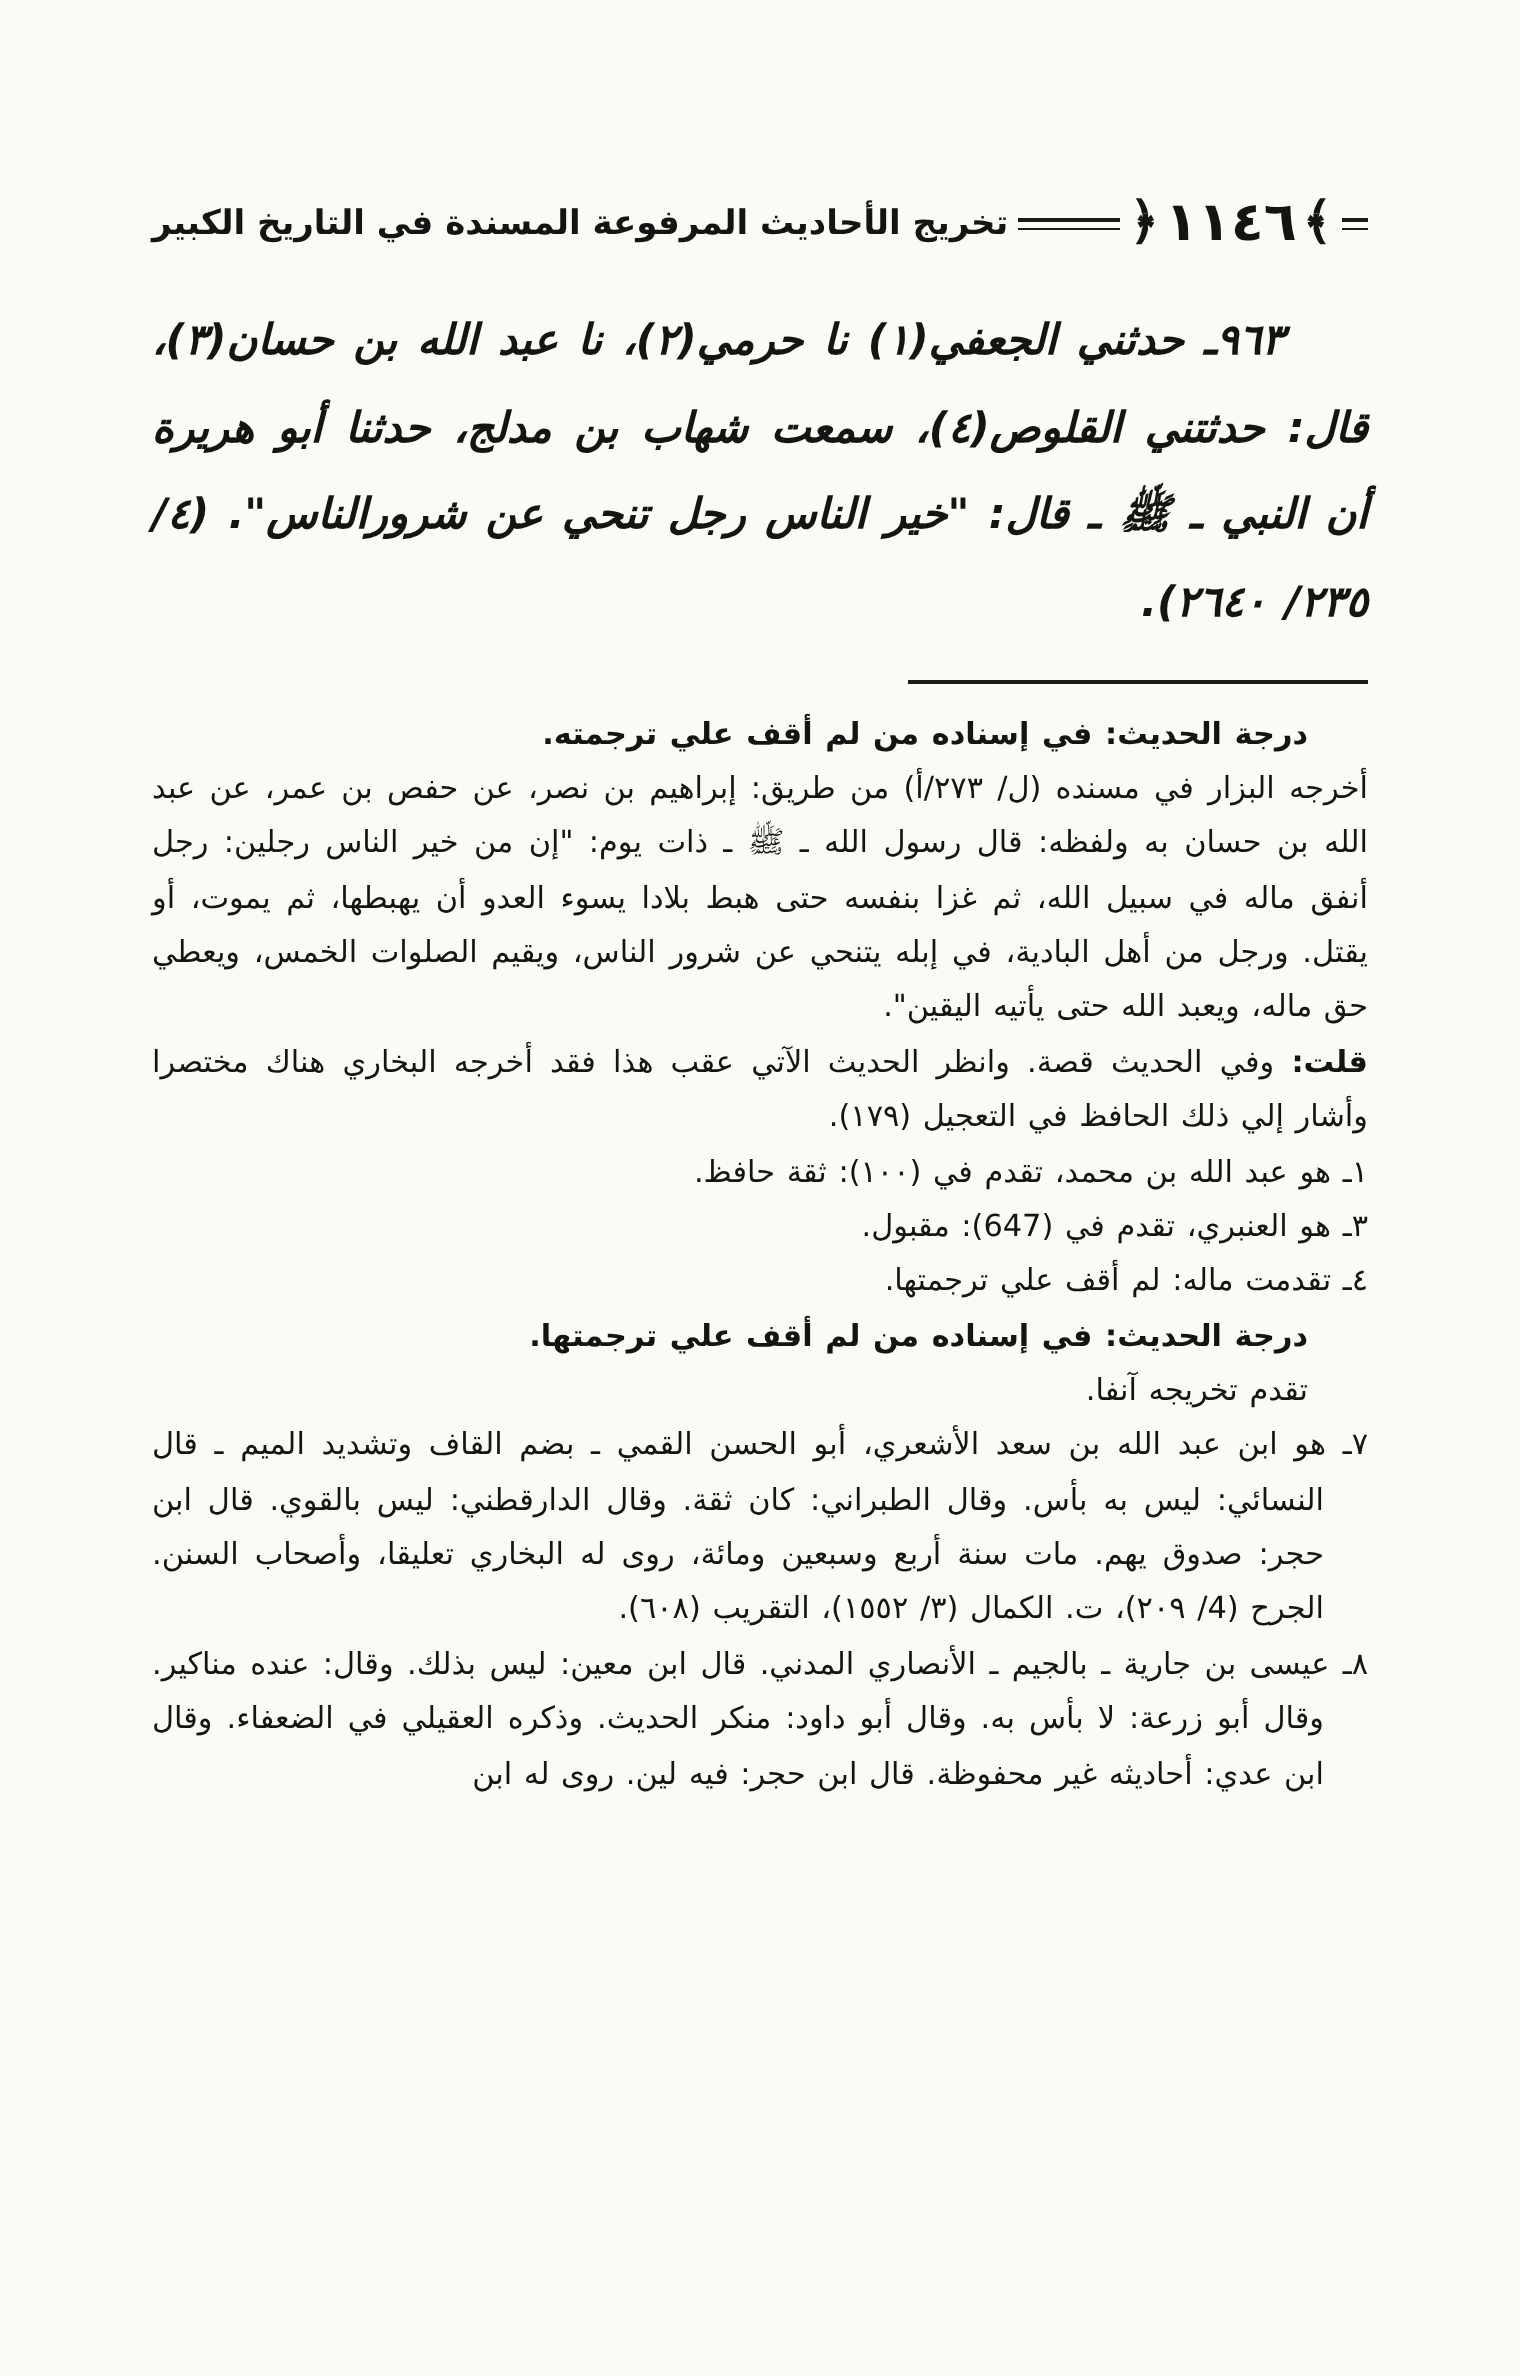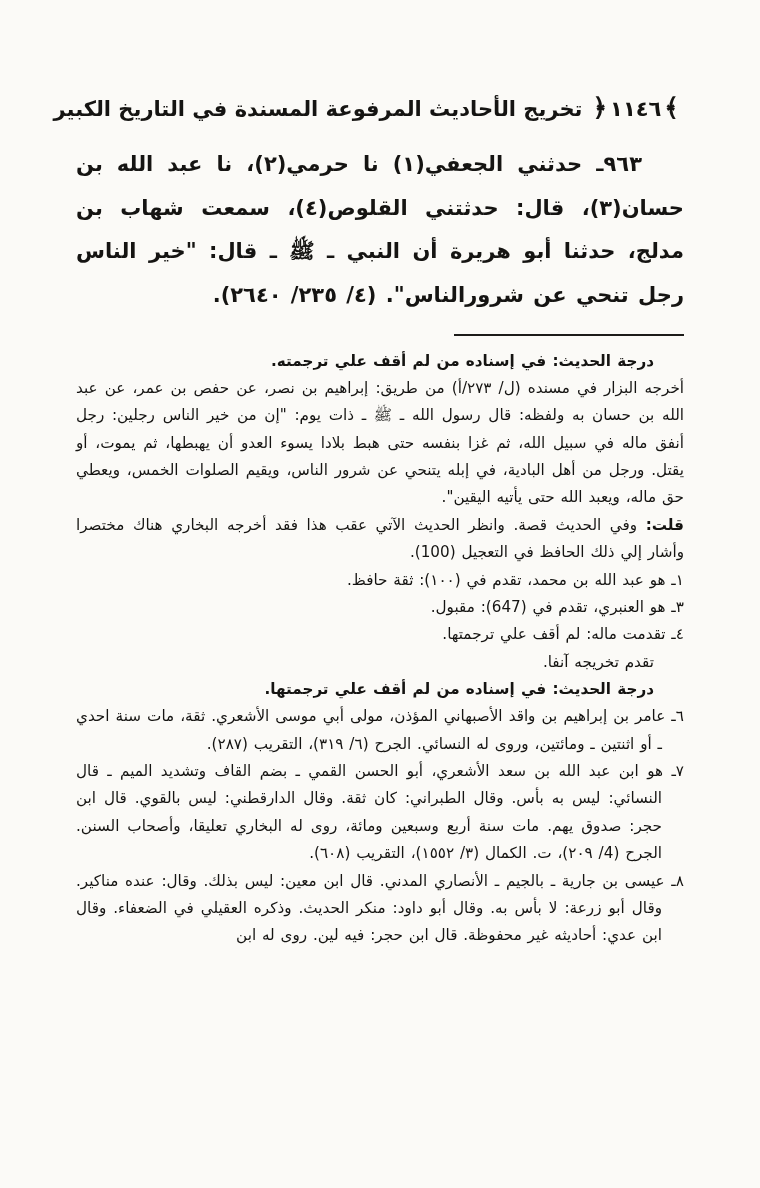--- a/index.html
+++ b/index.html
@@ -25,30 +25,30 @@
     border-top:2px solid #1c1b19;
     border-bottom:1px solid #1c1b19;
   }
   .rule.stub{ width:20px; }
   .rule.mid{ width:78px; }
   .cartouche{
     display:inline-flex; align-items:center;
     font-weight:bold; white-space:nowrap;
   }
   .ornate{ font-size:25px; line-height:1; transform:translateY(-1px); }
-  .pgnum{ font-size:21px; letter-spacing:3px; padding:0 3px; }
+  .pgnum{ font-size:27px; letter-spacing:3px; padding:0 3px; }
   .book-title{
     flex:1;
-    font-size:21px; font-weight:bold;
+    font-size:17px; font-weight:bold;
     text-align:right;
     white-space:nowrap;
     letter-spacing:0.5px;
   }
   
-  .hadith-block{ margin-top:6px; }
+  .hadith-block{ margin-top:6px;font-style:italic; }
   .hadith{
     font-size:21px; font-weight:bold;
     line-height:2.08;
     text-align:justify;
     text-indent:42px;
     word-spacing:2px;
   }
   
   .fn-sep{
     width:230px; height:0;
@@ -86,35 +86,34 @@
   </main>
 
   <div class="fn-sep"></div>
 
   <section class="footnotes">
 
     <p class="fn indent"><span class="lead">درجة الحديث: في إسناده من لم أقف علي ترجمته.</span><span></span></p>
 
     <p class="fn"><span class="lead"></span><span>أخرجه البزار في مسنده (ل/ ٢٧٣/أ) من طريق: إبراهيم بن نصر، عن حفص بن عمر، عن عبد الله بن حسان به ولفظه: قال رسول الله ـ ﷺ ـ ذات يوم: "إن من خير الناس رجلين: رجل أنفق ماله في سبيل الله، ثم غزا بنفسه حتى هبط بلادا يسوء العدو أن يهبطها، ثم يموت، أو يقتل. ورجل من أهل البادية، في إبله يتنحي عن شرور الناس، ويقيم الصلوات الخمس، ويعطي حق ماله، ويعبد الله حتى يأتيه اليقين".</span></p>
 
-    <p class="fn"><span class="lead">قلت:</span><span> وفي الحديث قصة. وانظر الحديث الآتي عقب هذا فقد أخرجه البخاري هناك مختصرا وأشار إلي ذلك الحافظ في التعجيل (100).</span></p>
+    <p class="fn"><span class="lead">قلت:</span><span> وفي الحديث قصة. وانظر الحديث الآتي عقب هذا فقد أخرجه البخاري هناك مختصرا وأشار إلي ذلك الحافظ في التعجيل (١٧٩).</span></p>
 
     <p class="fn hang"><span class="lead"></span><span>١ـ هو عبد الله بن محمد، تقدم في (١٠٠): ثقة حافظ.</span></p>
 
 
     <p class="fn hang"><span class="lead"></span><span>٣ـ هو العنبري، تقدم في (647): مقبول.</span></p>
 
     <p class="fn hang"><span class="lead"></span><span>٤ـ تقدمت ماله: لم أقف علي ترجمتها.</span></p>
 
+    <p class="fn indent"><span class="lead">درجة الحديث: في إسناده من لم أقف علي ترجمتها.</span><span></span></p>
+
     <p class="fn indent"><span class="lead"></span><span>تقدم تخريجه آنفا.</span></p>
 
-    <p class="fn indent"><span class="lead">درجة الحديث: في إسناده من لم أقف علي ترجمتها.</span><span></span></p>
 
-
-    <p class="fn hang"><span class="lead"></span><span>٦ـ عامر بن إبراهيم بن واقد الأصبهاني المؤذن، مولى أبي موسى الأشعري. ثقة، مات سنة احدي ـ أو اثنتين ـ ومائتين، وروى له النسائي. الجرح (٦/ ٣١٩)، التقريب (٢٨٧).</span></p>
 
     <p class="fn hang"><span class="lead"></span><span>٧ـ هو ابن عبد الله بن سعد الأشعري، أبو الحسن القمي ـ بضم القاف وتشديد الميم ـ قال النسائي: ليس به بأس. وقال الطبراني: كان ثقة. وقال الدارقطني: ليس بالقوي. قال ابن حجر: صدوق يهم. مات سنة أربع وسبعين ومائة، روى له البخاري تعليقا، وأصحاب السنن. الجرح (4/ ٢٠٩)، ت. الكمال (٣/ ١٥٥٢)، التقريب (٦٠٨).</span></p>
 
     <p class="fn hang"><span class="lead"></span><span>٨ـ عيسى بن جارية ـ بالجيم ـ الأنصاري المدني. قال ابن معين: ليس بذلك. وقال: عنده مناكير. وقال أبو زرعة: لا بأس به. وقال أبو داود: منكر الحديث. وذكره العقيلي في الضعفاء. وقال ابن عدي: أحاديثه غير محفوظة. قال ابن حجر: فيه لين. روى له ابن</span></p>
 
   </section>
 
 </div>
 
 </body></html>

